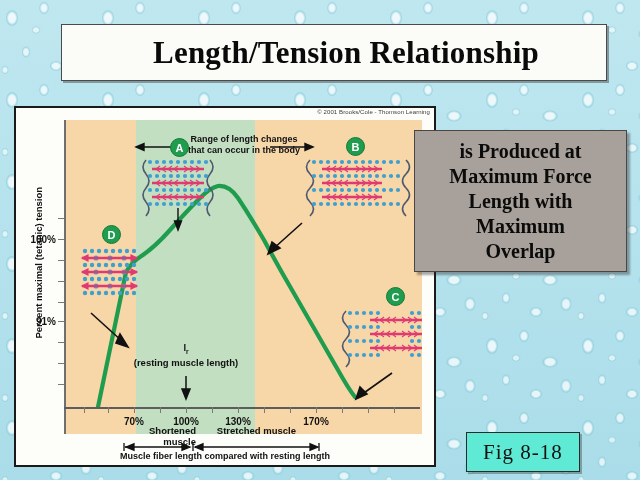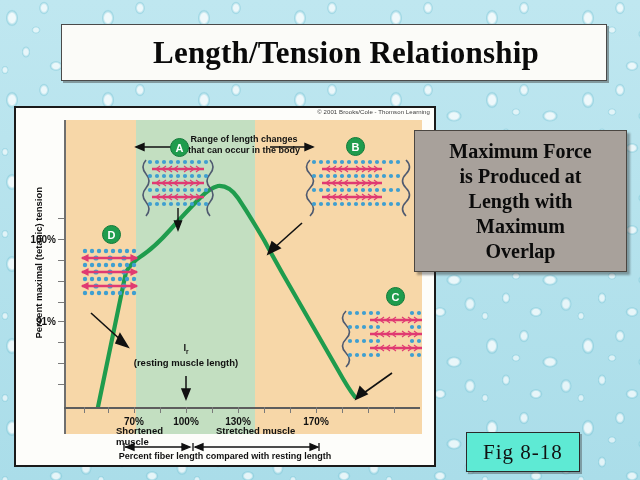--- a/index.html
+++ b/index.html
@@ -82,21 +82,21 @@
   
   #lr-note{
     position:absolute;left:110px;top:337px;width:140px;text-align:center;
     font-size:9.5px;font-weight:bold;color:#111;line-height:11px;
   }
   #lr-note .sub{font-size:6.5px;vertical-align:sub;}
   
   #brackets{position:absolute;left:48px;top:322px;width:356px;height:28px;}
   .bracket-label{
     position:absolute;font-size:9.5px;font-weight:bold;color:#111;
-    text-align:left;line-height:10.5px;transform:translateX(-50%);
+    text-align:right;line-height:10.5px;transform:translateX(-50%);
   }
   
   .sarc-badge{
     position:absolute;width:17px;height:17px;border-radius:50%;
     background:#1f9c4d;color:#fff;font-size:11px;font-weight:bold;
     display:flex;align-items:center;justify-content:center;
     border:1px solid #137a3a;
   }
   
   #callout{
@@ -637,27 +637,27 @@
         <line x1="131" y1="17" x2="252" y2="17"></line>
         <polygon points="131,17 139,13.8 139,20.2"></polygon>
         <polygon points="254,17 246,13.8 246,20.2"></polygon>
         <line x1="255" y1="13" x2="255" y2="21"></line>
       </g>
     </svg>
     <div class="bracket-label" style="left:92px;top:-4px;width:80px;">Shortened muscle</div>
     <div class="bracket-label" style="left:192px;top:-4px;width:80px;">Stretched muscle</div>
   </div>
 
-  <div id="x-axis-title">Percent fiber length compared with resting length</div>
+  <div id="x-axis-title">Muscle fiber length compared with resting length</div>
 </div>
 
 <div id="callout">
   <div id="callout-text">
+      <div>is Produced at</div>
       <div>Maximum Force</div>
-      <div>is Produced at</div>
       <div>Length with</div>
       <div>Maximum</div>
       <div>Overlap</div>
     </div>
 </div>
 
 <div id="fig-box">
   <div id="fig-text">Fig 8-18</div>
 </div>
 

